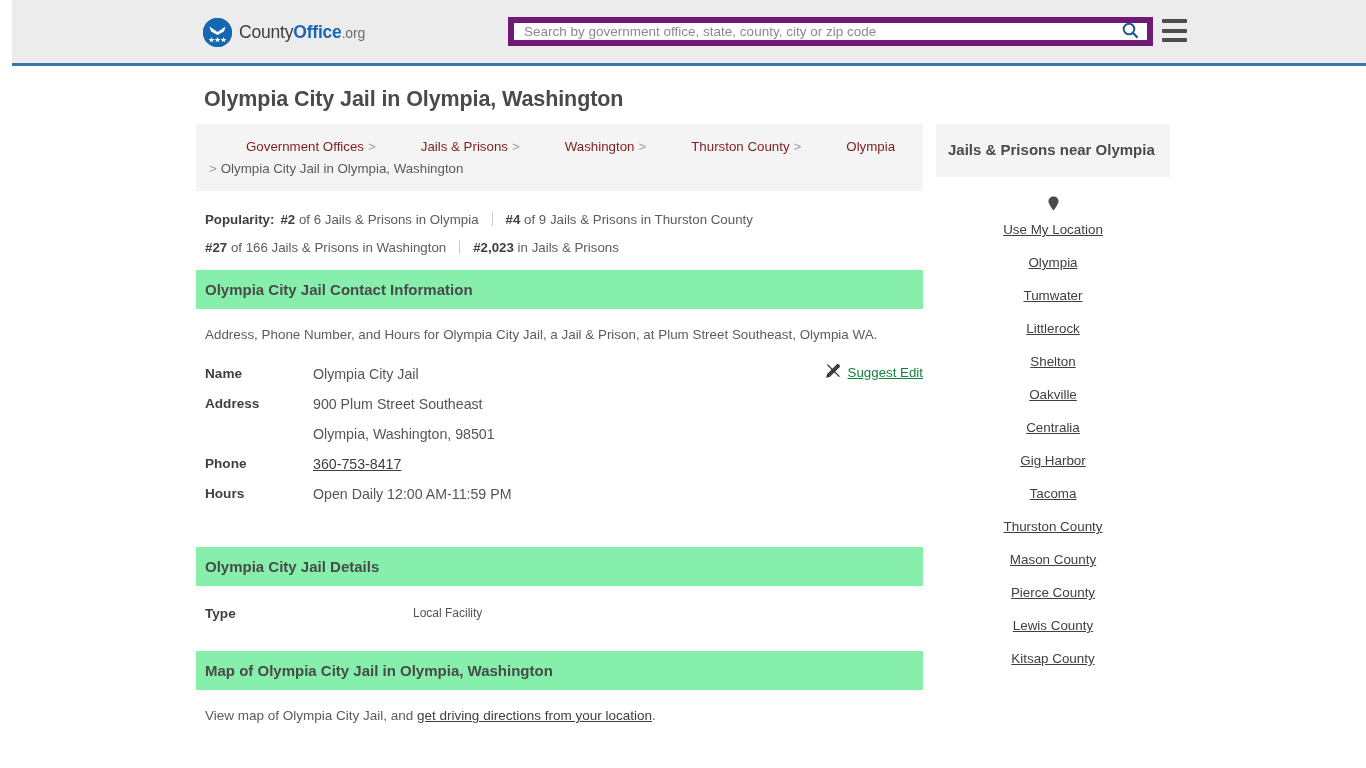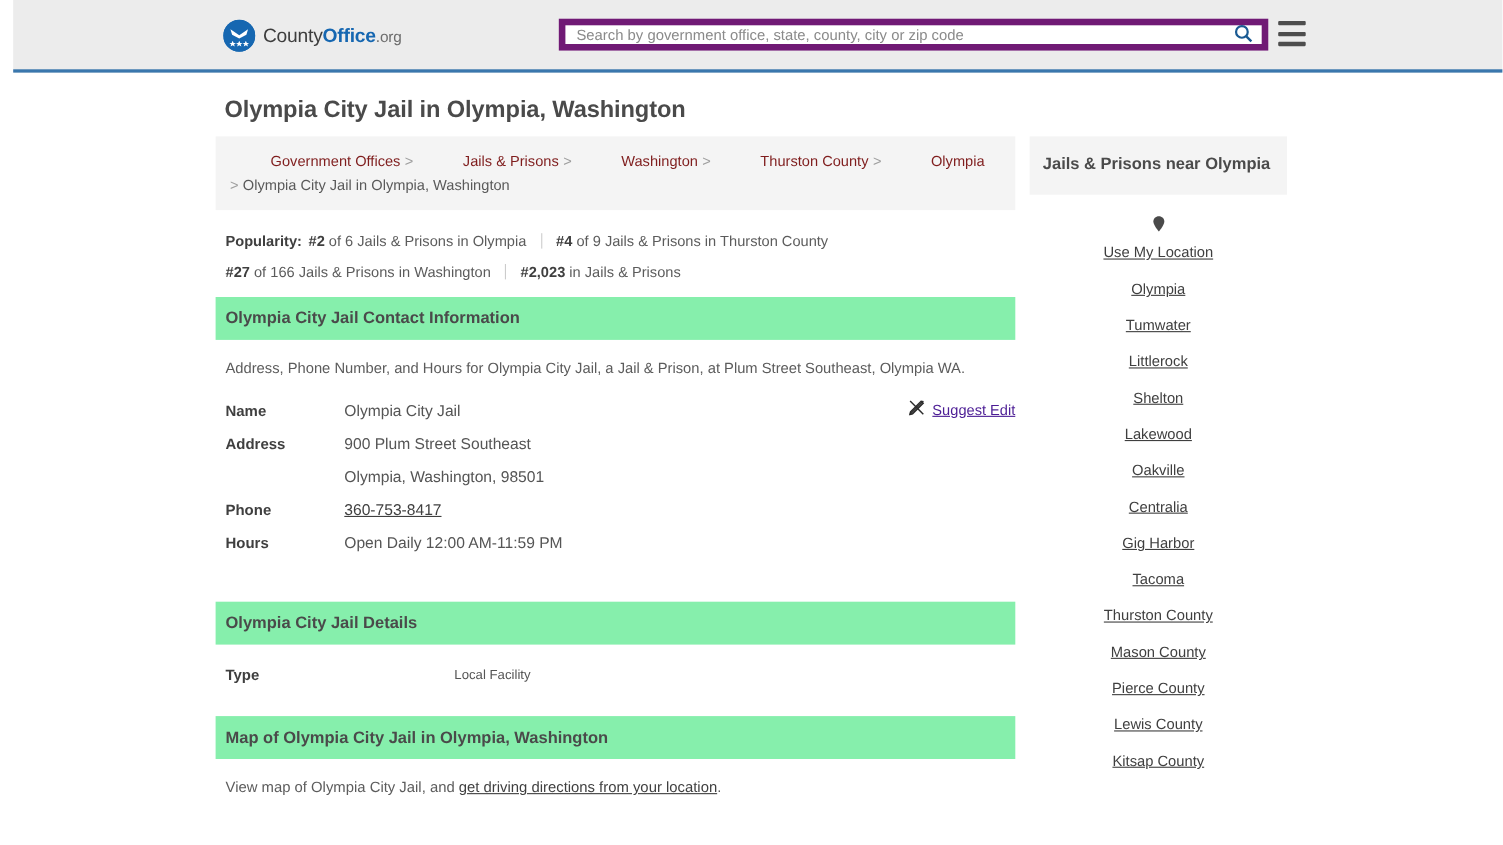--- a/index.html
+++ b/index.html
@@ -200,21 +200,21 @@
     position: absolute;
     right: 0px;
     top: 4px;
     display: flex;
     align-items: center;
     gap: 7px;
     font-size: 13.3px;
     text-decoration: none;
   }
   .suggest-edit .se-text {
-    color: #4c1d95;
+    color: #15803d;
     text-decoration: underline;
   }
 
   
   .details-row {
     display: flex;
     align-items: flex-start;
     padding: 20px 9px 14px 9px;
   }
   .details-label {
@@ -397,23 +397,20 @@
       <a class="sidebar-item" href="#">
           <span class="sl-text">Tumwater</span>
         </a>
       <a class="sidebar-item" href="#">
           <span class="sl-text">Littlerock</span>
         </a>
       <a class="sidebar-item" href="#">
           <span class="sl-text">Shelton</span>
         </a>
       <a class="sidebar-item" href="#">
-          <span class="sl-text">Lakewood</span>
-        </a>
-      <a class="sidebar-item" href="#">
           <span class="sl-text">Oakville</span>
         </a>
       <a class="sidebar-item" href="#">
           <span class="sl-text">Centralia</span>
         </a>
       <a class="sidebar-item" href="#">
           <span class="sl-text">Gig Harbor</span>
         </a>
       <a class="sidebar-item" href="#">
           <span class="sl-text">Tacoma</span>

